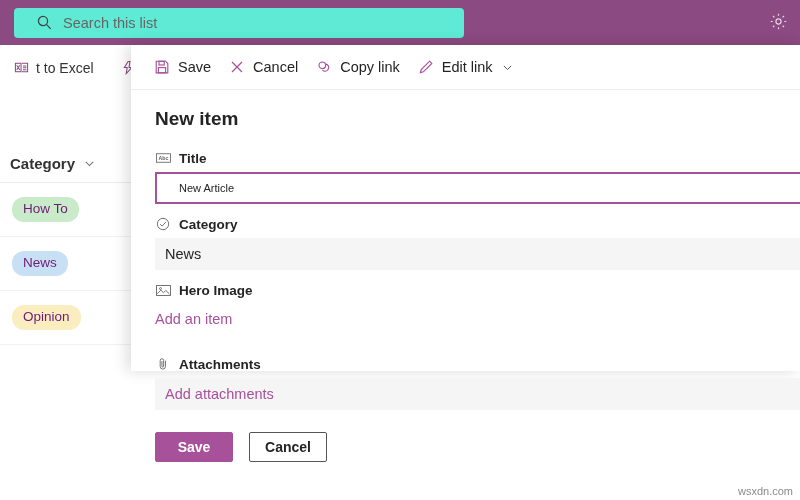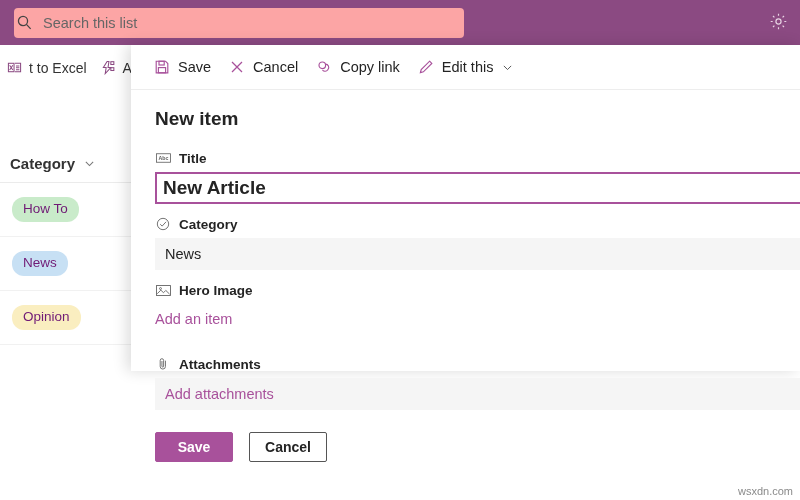--- a/index.html
+++ b/index.html
@@ -23,26 +23,26 @@
     width: 800px;
     height: 45px;
     background: #8b4a82;
     z-index: 5;
   }
   #search-box {
     position: absolute;
     left: 14px; top: 8px;
     width: 450px;
     height: 30px;
-    background: #fca5a5;
+    background: #5eead4;
     border-radius: 4px;
     display: flex;
     align-items: center;
     box-sizing: border-box;
-    padding: 0 2px;
+    padding: 0 22px;
     justify-content: flex-end;
   }
   #search-box .mag {
     width: 18px; height: 18px;
     flex: 0 0 18px;
     margin-right: 9px;
     color: #444;
   }
   #search-input {
     border: 0;
@@ -82,21 +82,21 @@
     align-items: center;
     background: #fff;
     border-bottom: 1px solid #ebebeb;
     white-space: nowrap;
   }
   .bg-cmd {
     display: flex;
     align-items: center;
     font-size: 14px;
     color: #333;
-    padding: 0 7px;
+    padding: 0 14px;
     height: 44px;
   }
   .bg-cmd .ic { color: #8b4a82; margin-right: 7px; display:flex; }
 
   #bg-list-area {
     position: absolute;
     left: 0; top: 45px;
     width: 420px;
     bottom: 0;
     background: #fff;
@@ -204,25 +204,24 @@
 
   .text-input {
     display: block;
     width: 100%;
     height: 32px;
     box-sizing: border-box;
     border: 2px solid #a8519b;
     border-right: 0;
     background: #fff;
     font-family: "Liberation Sans", sans-serif;
-    font-size: 19px;
-    color: #242424;
-    padding: 0 6px;
+    font-size: 11px;
+    color: #242424;
+    padding: 0 22px;
     outline: none;
-    font-weight: bold;
   }
 
   .readonly-field {
     height: 32px;
     background: #f5f5f5;
     display: flex;
     align-items: center;
     padding: 0 10px;
     box-sizing: border-box;
     font-size: 14.5px;
@@ -358,21 +357,21 @@
       </span>
       <span>Copy link</span>
     </div>
 
     <div class="pcmd">
       <span class="ic">
         <svg width="16" height="16" viewBox="0 0 16 16" fill="none" stroke="currentColor" stroke-width="1.15">
           <path d="M11.6 2.2l2.2 2.2L5.4 12.8 2.4 13.6l.8-3z"></path>
         </svg>
       </span>
-      <span>Edit this</span>
+      <span>Edit link</span>
       <span class="chev">
         <svg width="13" height="13" viewBox="0 0 16 16" fill="none" stroke="currentColor" stroke-width="1.2">
           <path d="M3.5 6l4.5 4.5L12.5 6"></path>
         </svg>
       </span>
     </div>
   </div>
 
   <div id="panel-body">
 

